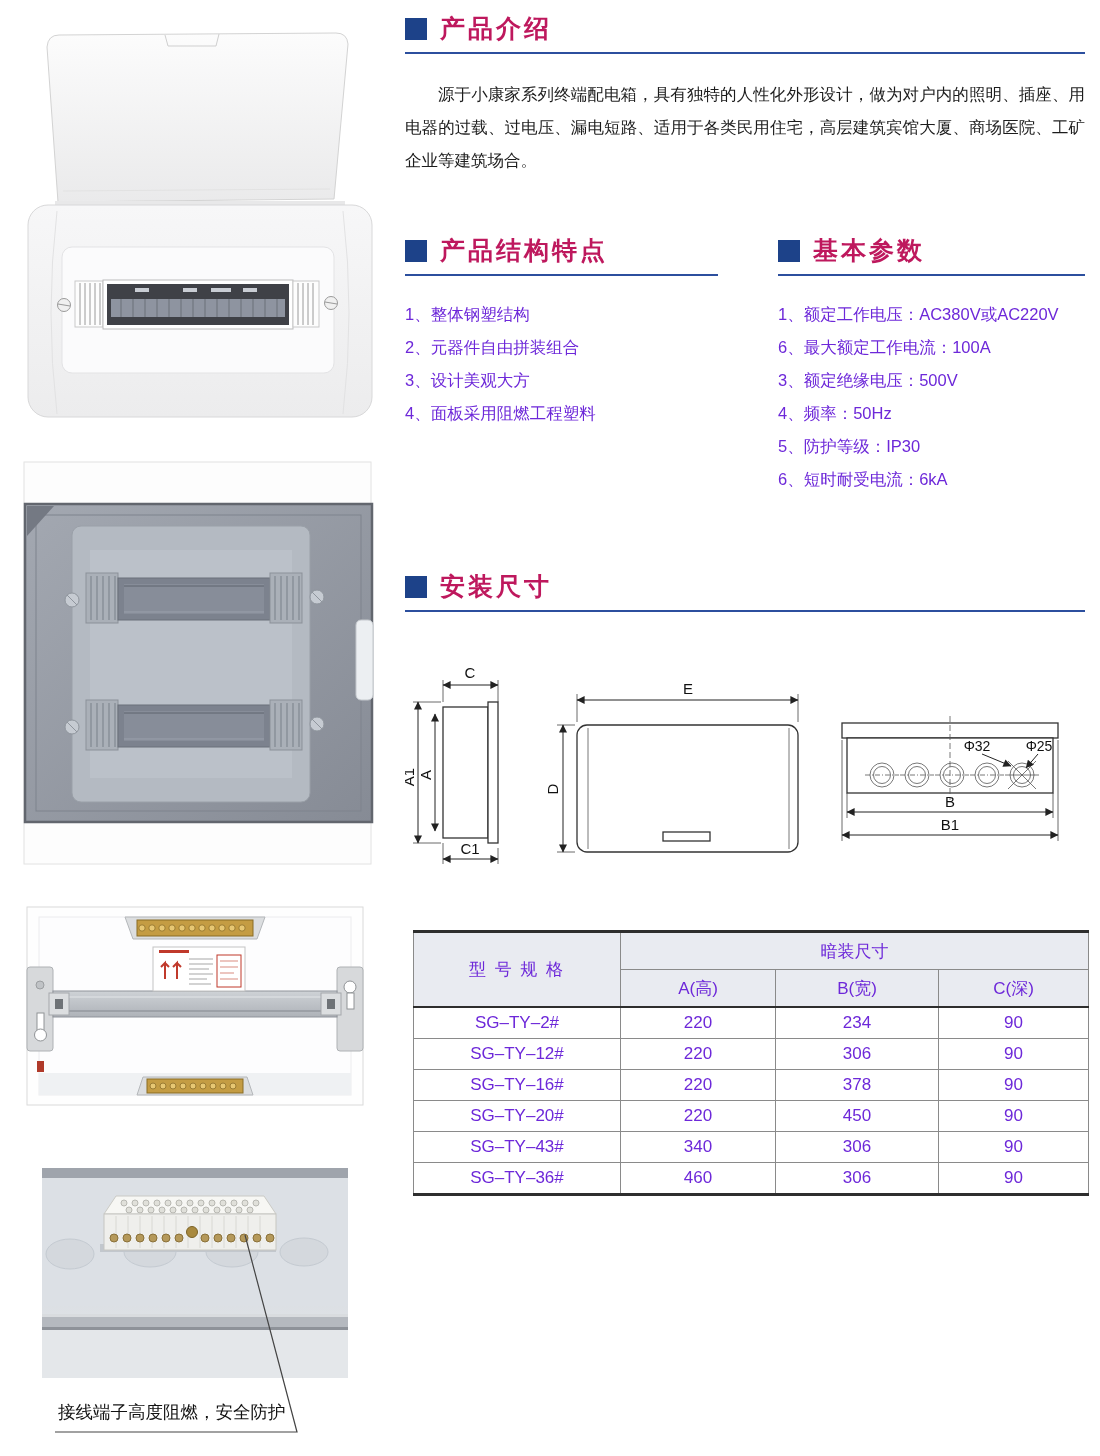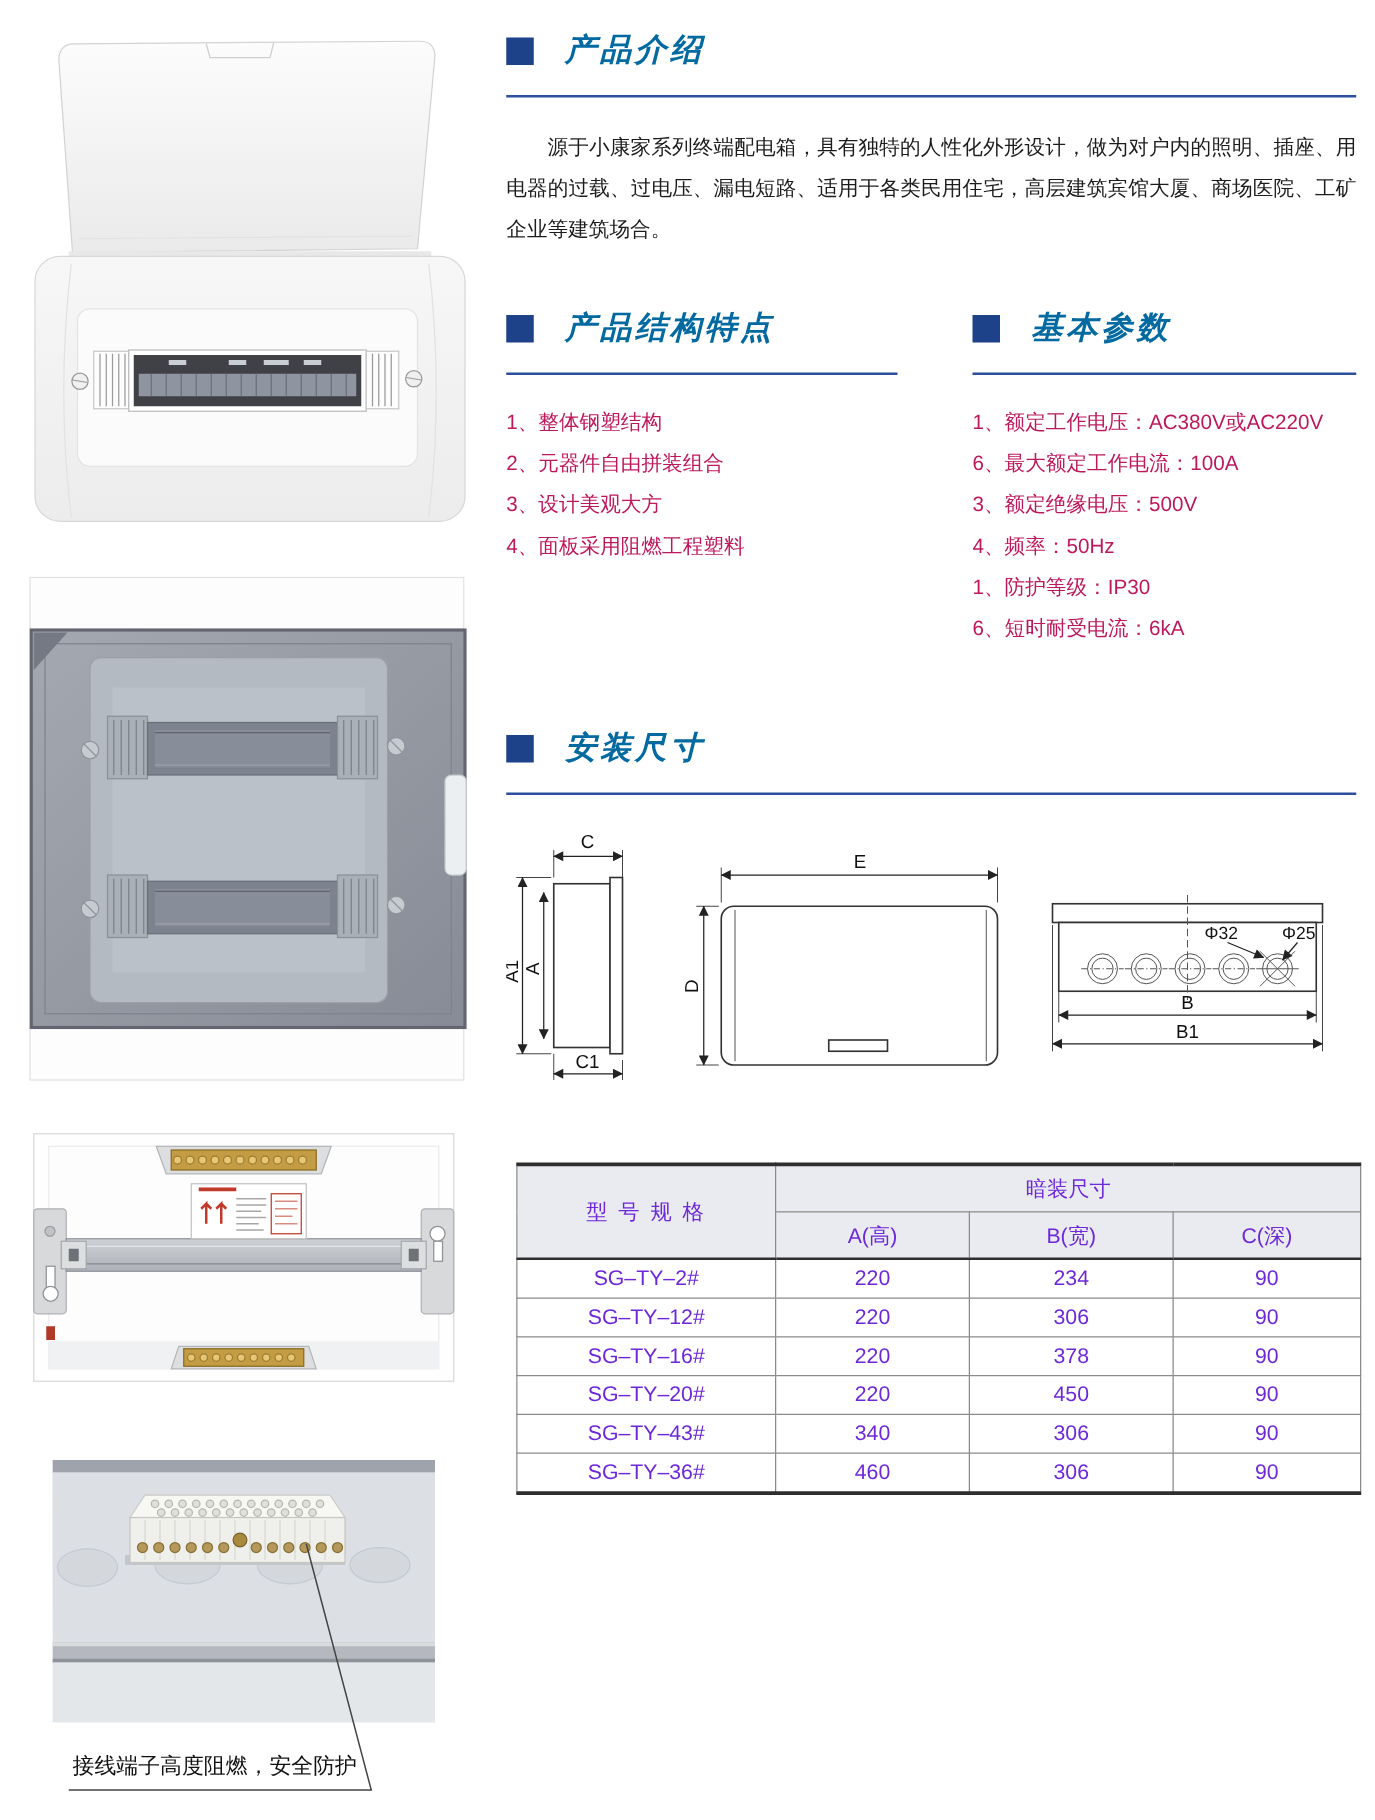--- a/index.html
+++ b/index.html
@@ -3,25 +3,25 @@
 <meta charset="utf-8">
 <style>
   html,body{margin:0;padding:0;background:#ffffff;}
   body{font-family:"Liberation Sans","DejaVu Sans",sans-serif;color:#1a1a1a;}
   .page{position:relative;width:1100px;height:1456px;background:#ffffff;overflow:hidden;}
   .abs{position:absolute;}
 
   
   .sec-head{display:flex;align-items:center;gap:13px;border-bottom:2px solid #2c4f9e;padding-bottom:9px;}
   .sec-head .sq{width:22px;height:22px;background:#1d4289;flex:0 0 auto;}
-  .sec-head h2{margin:12px;font-size:25px;font-weight:bold;color:#0369a1;letter-spacing:3px;line-height:29px;font-style:italic;}
+  .sec-head h2{margin:0;font-size:25px;font-weight:bold;color:#be185d;letter-spacing:3px;line-height:29px;}
 
   .intro-text{margin:24px 0 0 0;font-size:16.5px;line-height:33px;text-indent:2em;color:#1c1c1c;text-align:justify;}
 
-  .feat-list{list-style:none;margin:22px 0 0 0;padding:0;font-size:16.5px;color:#be185d;}
+  .feat-list{list-style:none;margin:22px 0 0 0;padding:0;font-size:16.5px;color:#6d28d9;}
   .feat-list li{line-height:33px;}
 
   
   table.spec{border-collapse:collapse;width:675px;table-layout:fixed;
              border-top:3px solid #2e2e2e;border-bottom:3px solid #2e2e2e;}
   .spec th,.spec td{border:1px solid #8a8a8a;text-align:center;vertical-align:middle;
              font-size:17px;font-weight:normal;color:#6d28d9;padding:0;}
   .spec thead th{background:#e9ebf1;}
   .spec thead tr:first-child th{height:36px;}
   .spec thead tr:last-child th{height:36px;border-bottom:2px solid #2e2e2e;}
@@ -302,21 +302,21 @@
   <div class="abs" style="left:778px;top:236px;width:307px;">
     <div class="sec-head">
       <span class="sq"></span>
       <h2>基本参数</h2>
     </div>
     <ul class="feat-list">
       <li>1、额定工作电压：AC380V或AC220V</li>
       <li>6、最大额定工作电流：100A</li>
       <li>3、额定绝缘电压：500V</li>
       <li>4、频率：50Hz</li>
-      <li>1、防护等级：IP30</li>
+      <li>5、防护等级：IP30</li>
       <li>6、短时耐受电流：6kA</li>
     </ul>
   </div>
 
   <div class="abs" style="left:405px;top:572px;width:680px;">
     <div class="sec-head">
       <span class="sq"></span>
       <h2>安装尺寸</h2>
     </div>
   </div>

